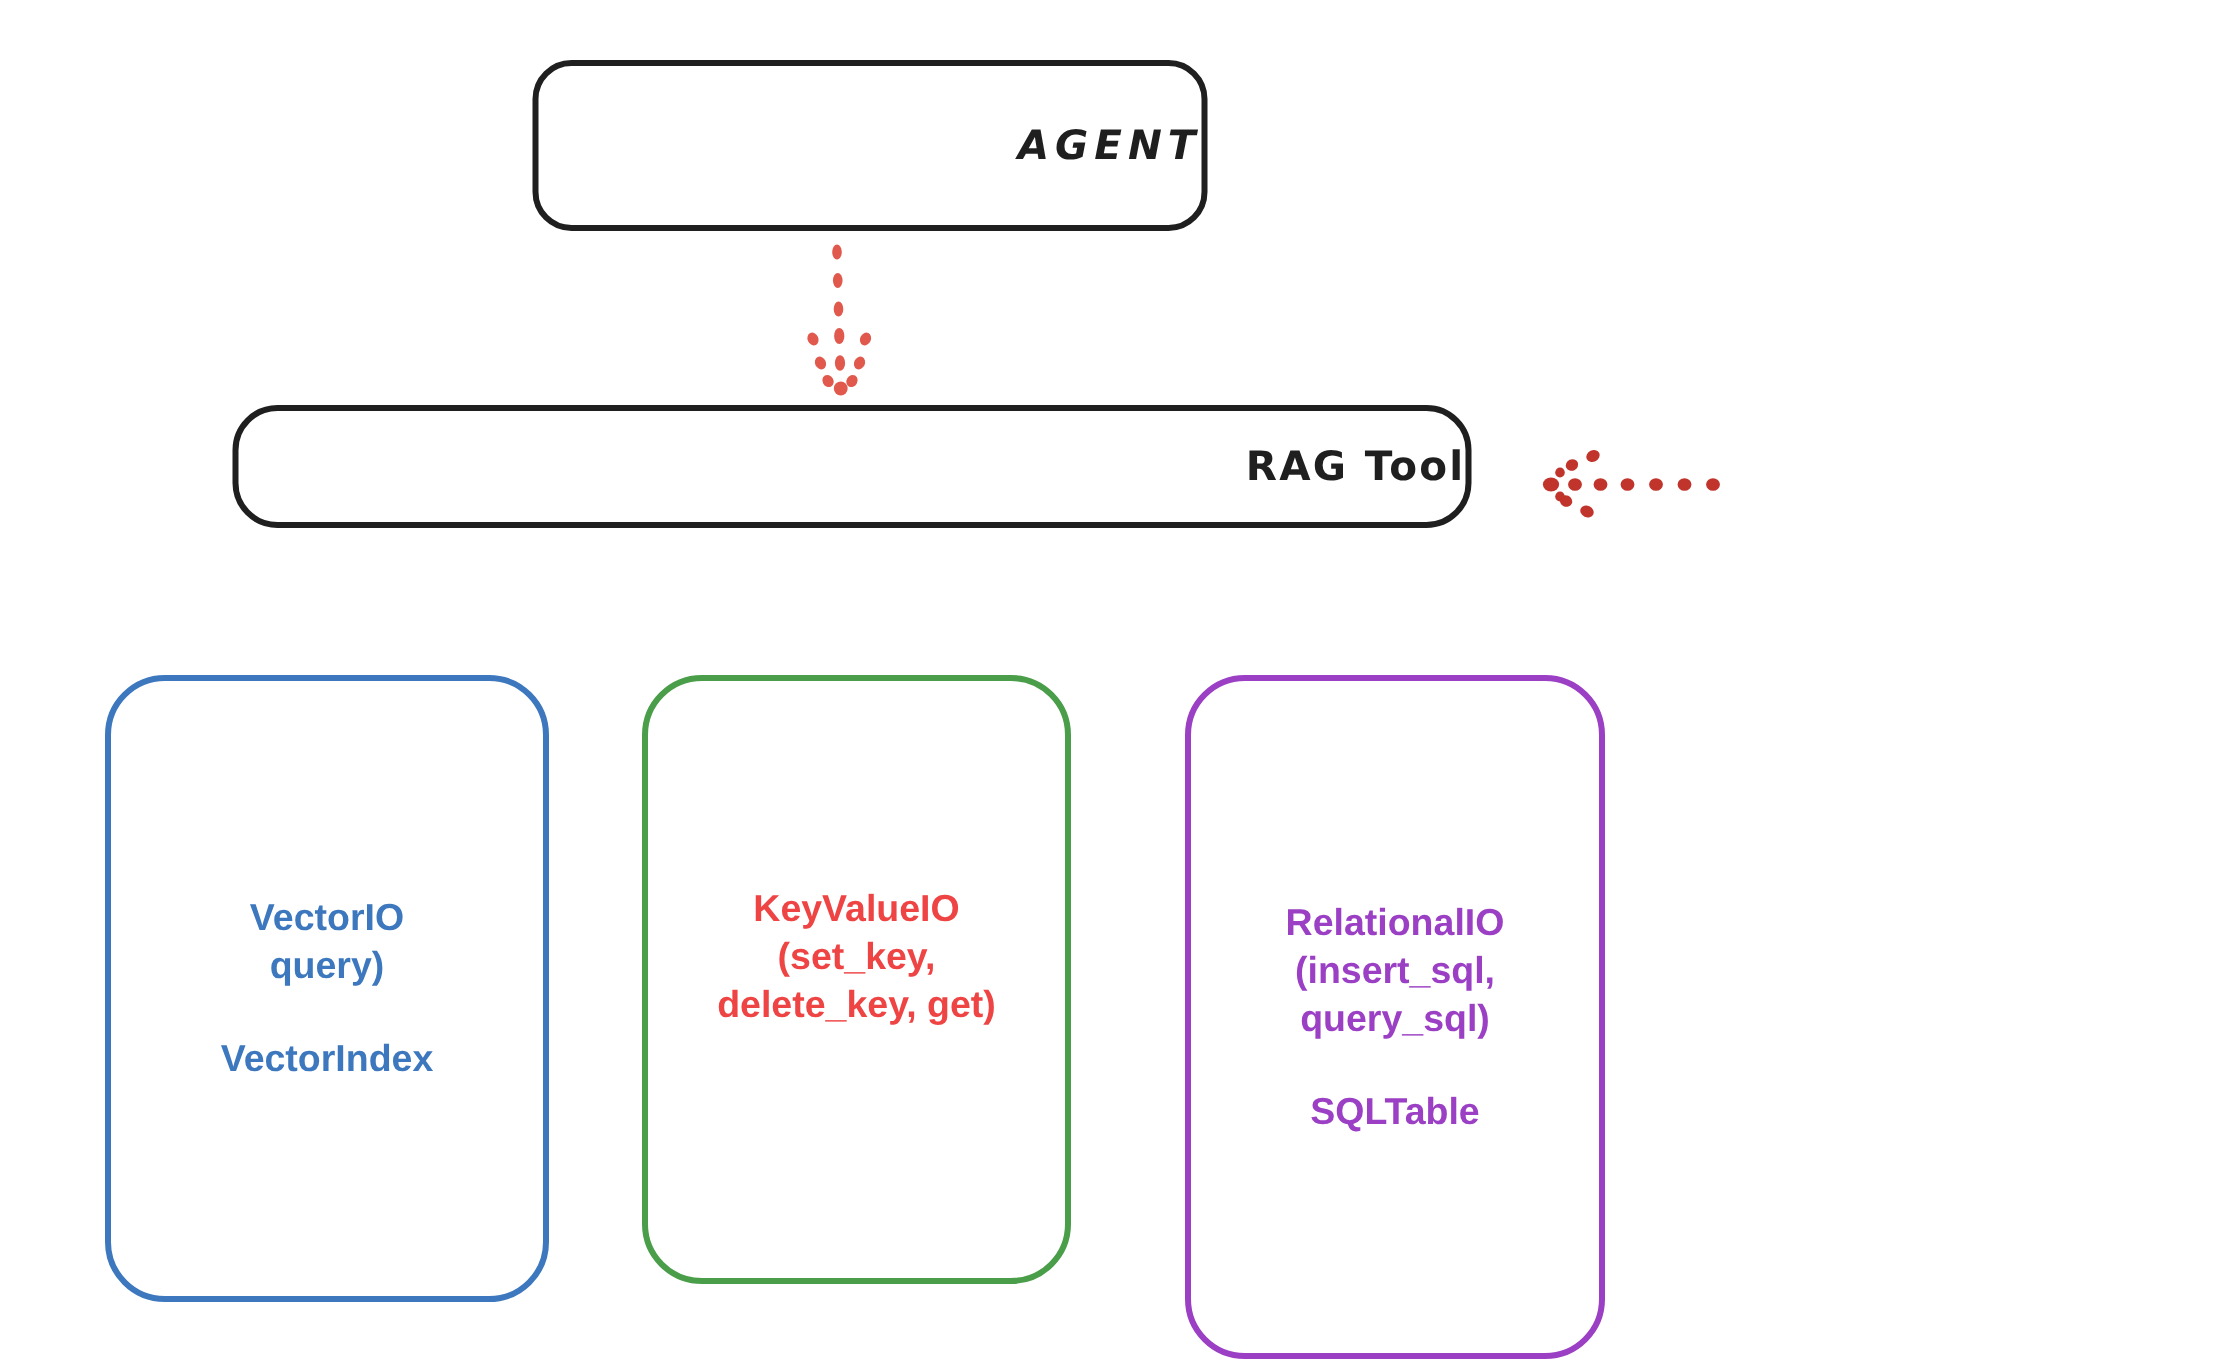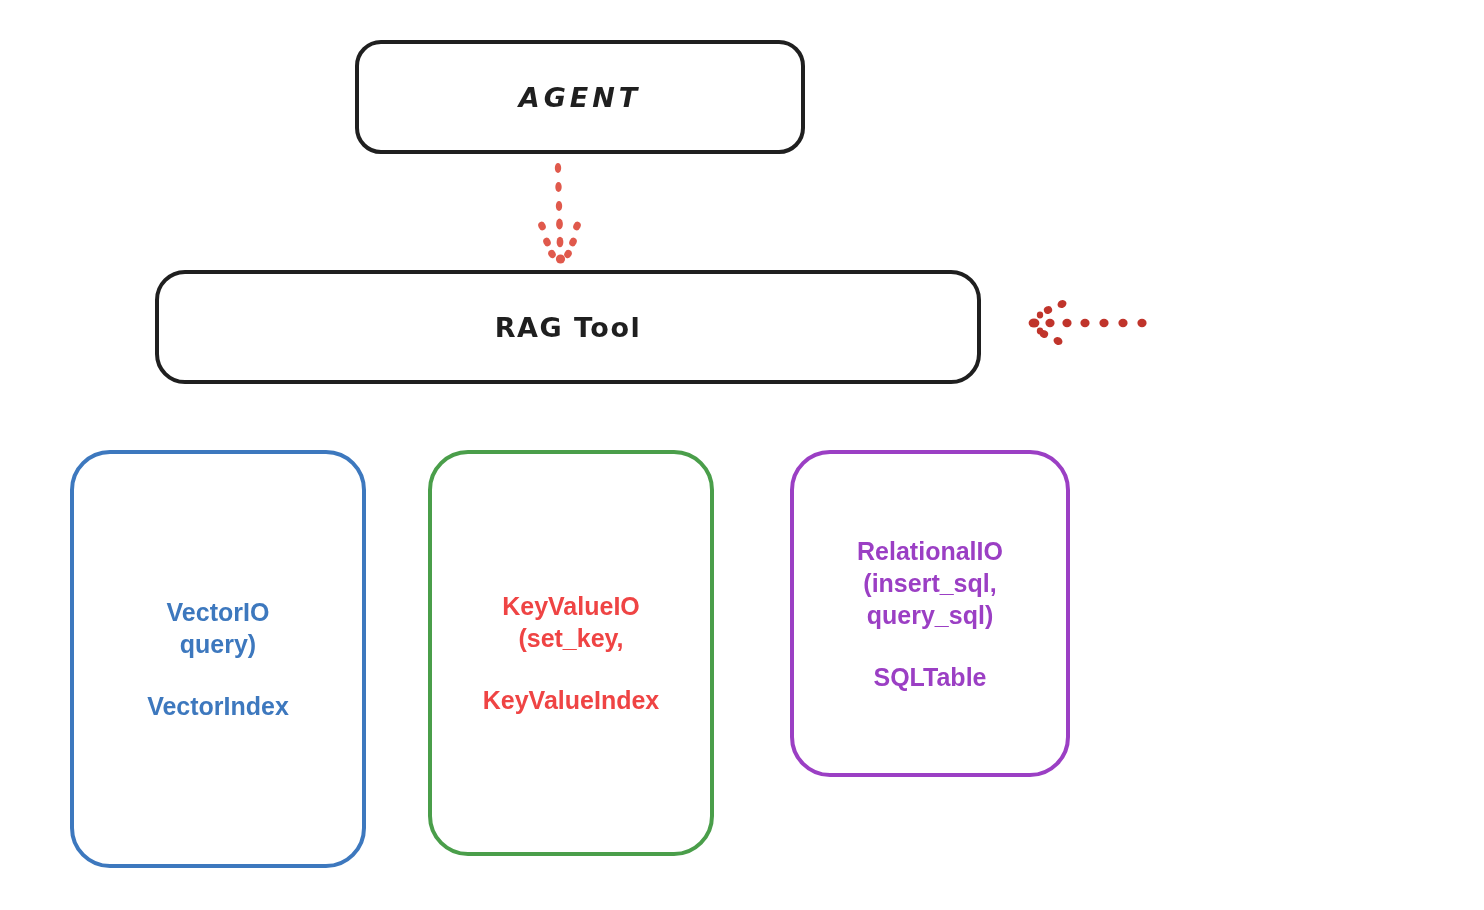--- a/index.html
+++ b/index.html
@@ -17,21 +17,21 @@
     height: 910px;
     background: #ffffff;
     overflow: hidden;
   }
   .node {
     position: absolute;
     box-sizing: border-box;
     background: #ffffff;
     display: flex;
     align-items: center;
-    justify-content: center;
+    justify-content: flex-end;
     text-align: center;
   }
 
   
   .node-agent, .node-ragtool {
     border: 4px solid #1f1f1f;
     border-radius: 26px;
   }
   .node-agent .node-label,
   .node-ragtool .node-label {
@@ -46,21 +46,21 @@
     top: 40px;
     width: 450px;
     height: 114px;
   }
   .node-agent .node-label { font-size: 27px; letter-spacing: 4px; }
 
   .node-ragtool {
     left: 155px;
     top: 270px;
     width: 826px;
-    height: 114px;
+    height: 82px;
     border-radius: 30px;
   }
   .node-ragtool .node-label { font-size: 27px; letter-spacing: 1.5px; font-style: normal; }
 
   
   .provider {
     border-width: 4px;
     border-style: solid;
     border-radius: 40px;
     align-items: center;
@@ -92,21 +92,21 @@
   .node-vectorio .index-line { color: #3d78be; }
 
   .node-keyvalueio {
     left: 428px; top: 450px;  width: 286px; height: 406px;
     border-color: #4a9e4a;
   }
   .node-keyvalueio .api-line,
   .node-keyvalueio .index-line { color: #ef4444; }
 
   .node-relationalio {
-    left: 790px; top: 450px;  width: 280px; height: 327px;
+    left: 790px; top: 450px;  width: 280px; height: 456px;
     border-color: #9b3fc4;
   }
   .node-relationalio .api-line,
   .node-relationalio .index-line { color: #9b3fc4; }
 
   
   .arrow-down {
     position: absolute;
     left: 505px;
     top: 160px;
@@ -198,22 +198,22 @@
       <span class="api-line">query)</span>
       <span class="spacer"></span>
       <span class="index-line">VectorIndex</span>
     </div>
   </div>
 
   <div class="node provider node-keyvalueio">
     <div class="stack">
       <span class="api-line">KeyValueIO</span>
       <span class="api-line">(set_key,</span>
+      <span class="api-line">delete_key, get)</span>
       <span class="spacer"></span>
-      <span class="index-line">KeyValueIndex</span>
     </div>
   </div>
 
   <div class="node provider node-relationalio">
     <div class="stack">
       <span class="api-line">RelationalIO</span>
       <span class="api-line">(insert_sql,</span>
       <span class="api-line">query_sql)</span>
       <span class="spacer"></span>
       <span class="index-line">SQLTable</span>

